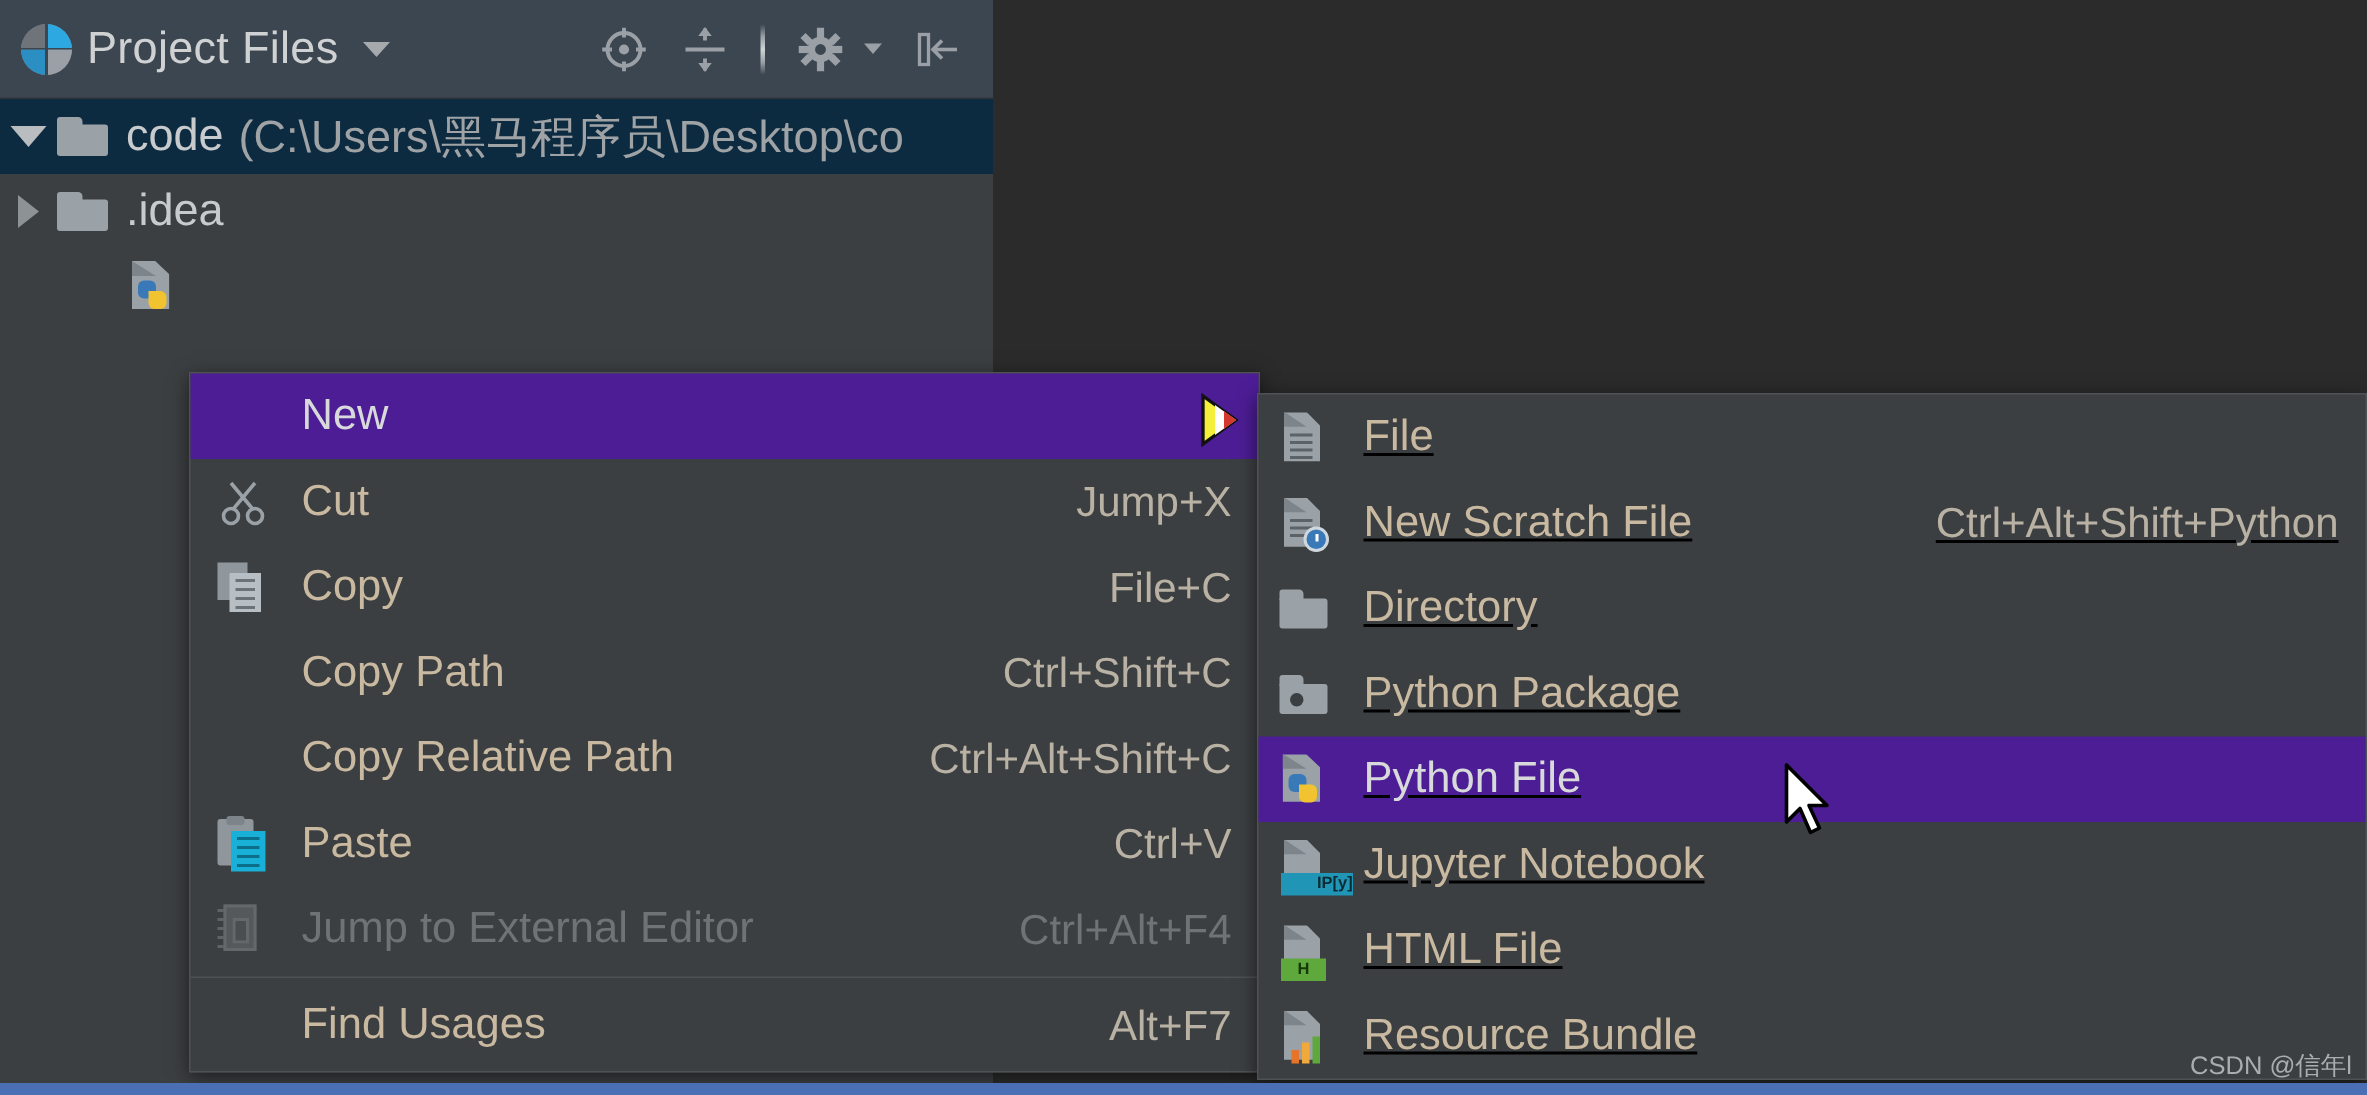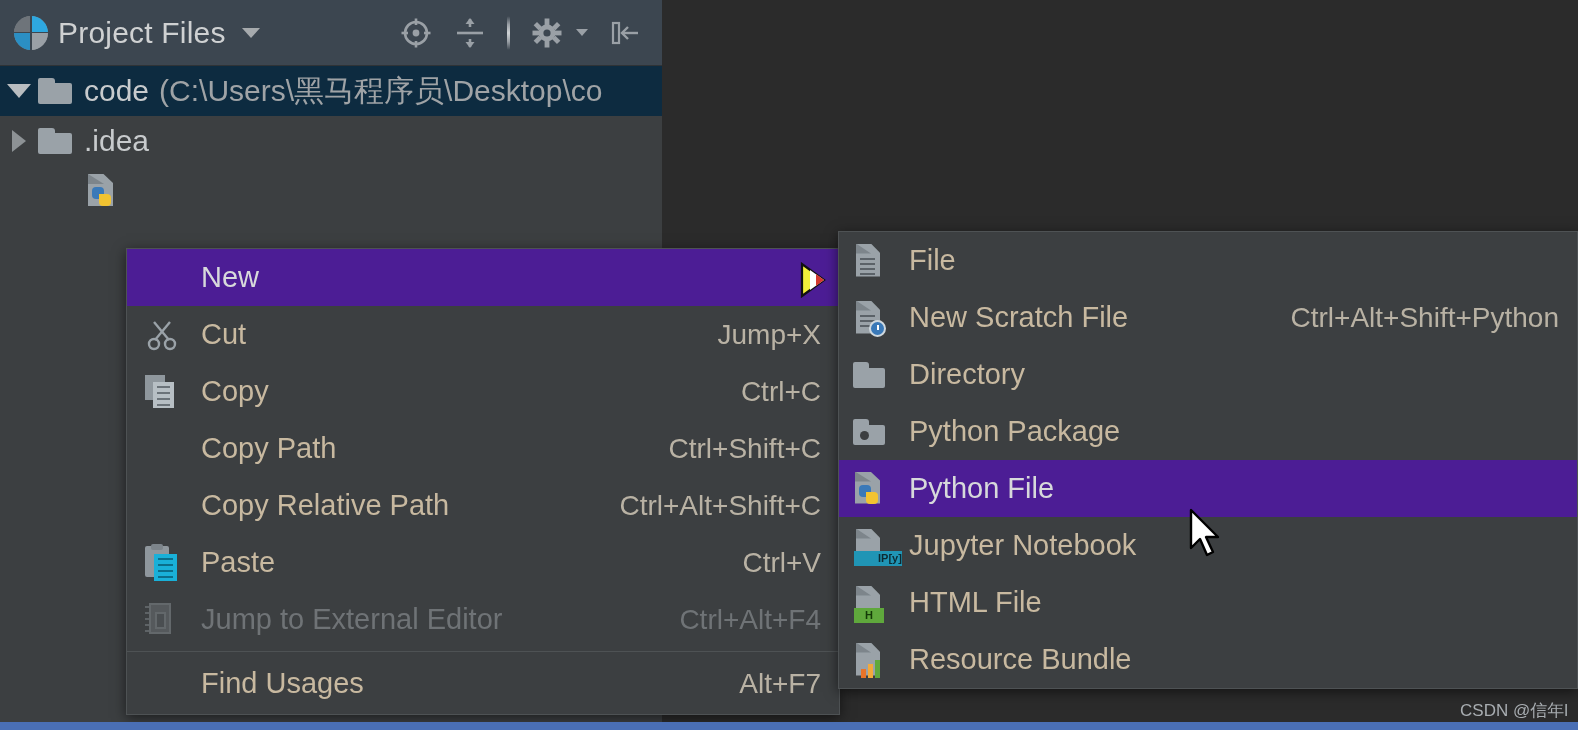--- a/index.html
+++ b/index.html
@@ -210,25 +210,26 @@
   .sub-arrow {
     width: 0; height: 0;
     border-top: 10px solid transparent;
     border-bottom: 10px solid transparent;
     border-left: 13px solid #e8eaec;
   }
 
   
   #submenu {
     position: absolute;
-    left: 838px; top: 231px;
+    left: 838px; top: 262px;
     width: 740px;
     background: #3c3f41;
     border: 1px solid #4e5254;
     box-shadow: 0 3px 12px rgba(0,0,0,.55);
+    text-decoration: underline;
   }
   #submenu .mi { padding-left: 14px; }
 
   
   .doc-ic { width: 30px; height: 36px; position: relative; }
   .doc-ic .page {
     position: absolute; left: 3px; top: 1px;
     width: 24px; height: 33px; background: #9aa2a8;
     clip-path: polygon(0 0, 62% 0, 100% 28%, 100% 100%, 0 100%);
   }
@@ -438,21 +439,21 @@
           <span class="back"></span>
           <span class="front">
               <i></i>
               <i></i>
               <i></i>
               <i></i>
             </span>
         </div>
       </div>
       <span class="mi-label">Copy</span>
-      <span class="mi-accel">Ctrl+C</span>
+      <span class="mi-accel">File+C</span>
     </div>
 
     <div class="mi">
       <div class="mi-icon"></div>
       <span class="mi-label">Copy Path</span>
       <span class="mi-accel">Ctrl+Shift+C</span>
     </div>
 
     <div class="mi">
       <div class="mi-icon"></div>

